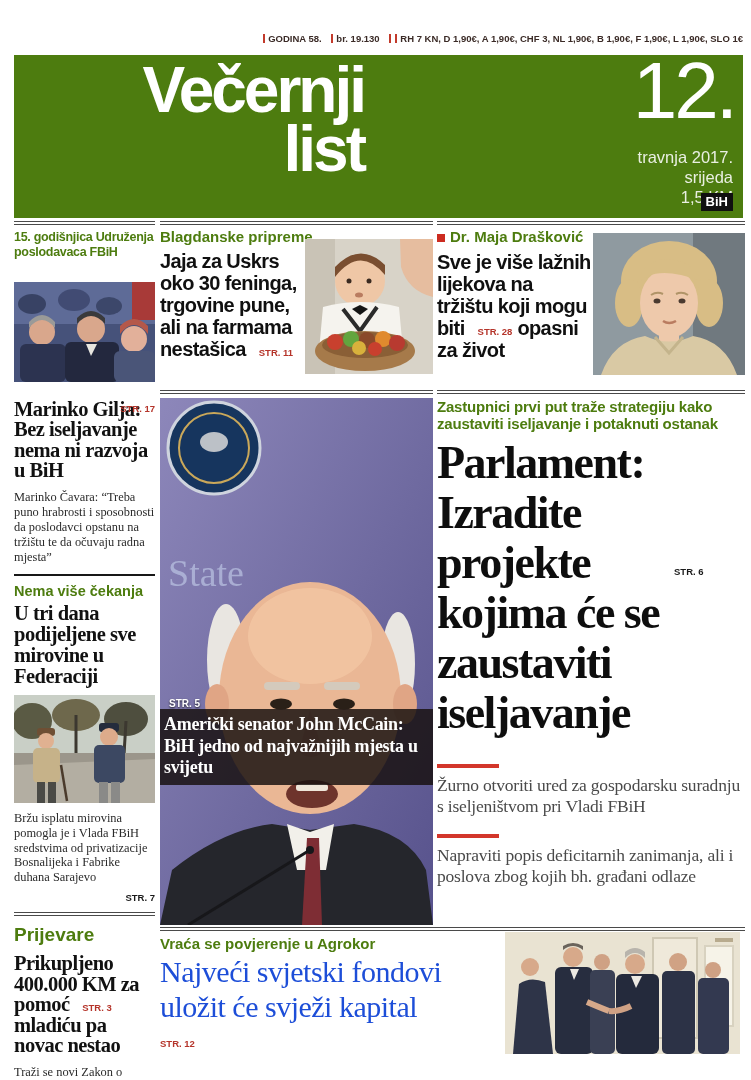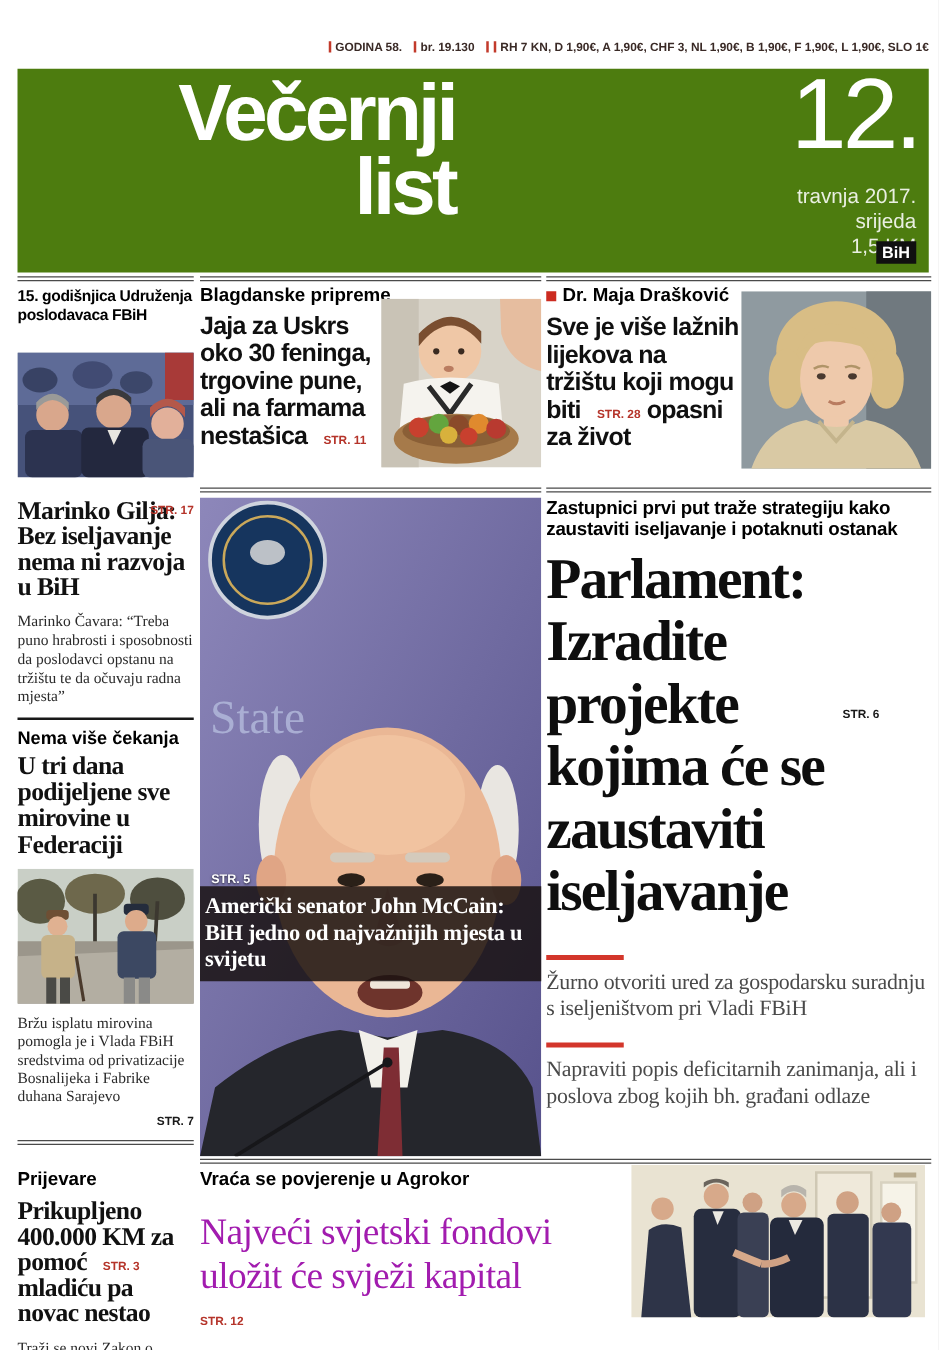--- a/index.html
+++ b/index.html
@@ -19,21 +19,21 @@
           letter-spacing:-3px;line-height:1;}
   .mh-dateblock{position:absolute;right:10px;top:92px;text-align:right;color:rgba(255,255,255,.88);
                 font-size:16.5px;line-height:1.22;}
   .mh-edition{position:absolute;right:10px;bottom:7px;background:#101010;color:#fff;
               font-weight:bold;font-size:13px;padding:1px 5px 2px;}
   
   .dblrule{position:relative;height:4px;border-top:1px solid #4a4a4a;}
   .dblrule::after{content:"";position:absolute;left:0;right:0;top:2px;border-top:1px solid #4a4a4a;}
   .rule-abs{position:absolute;}
   
-  .kicker{color:#000000;font-weight:bold;}
+  .kicker{color:#4d7c0f;font-weight:bold;}
   .pageref{font-family:"Liberation Sans",sans-serif;font-weight:bold;font-size:9.5px;letter-spacing:0;}
   .pageref.red{color:#b5342a;}
   .pageref.blk{color:#1a1a1a;}
   .pageref.inline{margin-left:8px;white-space:nowrap;}
   
   .col{position:absolute;}
   .serifhead{font-family:"Liberation Serif",serif;font-weight:bold;color:#111;letter-spacing:-0.5px;}
   .body-sm{font-family:"Liberation Serif",serif;font-size:12.4px;line-height:1.2;color:#2a2a2a;}
   
   .tl-kicker{font-size:12.5px;line-height:1.18;letter-spacing:-0.3px;margin-top:5px;}
@@ -41,43 +41,43 @@
   .tm-head{width:146px;font-size:20px;line-height:1.1;font-weight:bold;color:#101010;letter-spacing:-0.6px;margin-top:4px;}
   .tr-head{width:154px;font-size:20px;line-height:1.1;font-weight:bold;color:#101010;letter-spacing:-0.6px;margin-top:5px;}
   .sq{display:inline-block;width:8px;height:8px;background:#cc2b20;margin-right:5px;}
   
   .s1-head{position:relative;font-size:20.5px;line-height:0.99;margin-top:3px;}
   .s1-ref{position:absolute;top:5px;right:0;}
   .lc-body{margin-top:10px;}
   .lc-div{border-top:2px solid #181818;margin-top:9px;}
   .s2-kicker{font-size:14.5px;margin-top:7px;}
   .s2-head{font-size:20.5px;line-height:1.04;margin-top:4px;}
-  .s3-kicker{font-size:15px;margin-top:18px;}
+  .s3-kicker{font-size:19px;margin-top:7px;}
   .s3-head{font-size:20.5px;line-height:1.0;margin-top:7px;}
   .str7{ text-align:right;margin-top:7px;}
   
   .ms-kicker{font-size:15px;line-height:1.16;letter-spacing:-0.2px;}
   .ms-head{font-family:"Liberation Serif",serif;font-weight:bold;color:#0e0e0e;
            font-size:46px;line-height:50px;letter-spacing:-1.5px;margin-top:5px;}
   .bullet{margin-top:0;}
   .bullet .bar{width:62px;height:4px;background:#d3362b;}
   .bullet p{margin:7px 0 0;font-family:"Liberation Serif",serif;font-size:17.5px;line-height:1.2;
             color:#4a4a4a;letter-spacing:-0.2px;}
   
   .mainphoto{position:absolute;left:160px;top:398px;width:273px;height:397px;}
   .mainphoto svg{display:block;}
   .cap-ref{position:absolute;left:9px;bottom:86px;color:#fff;font-weight:bold;font-size:10px;
            text-shadow:0 1px 2px rgba(0,0,0,.8);}
   .capband{position:absolute;left:0;right:0;bottom:10px;background:rgba(24,17,15,.84);
            color:#fff;text-align:left;font-family:"Liberation Serif",serif;font-weight:bold;
            font-size:18px;line-height:1.18;padding:5px 4px 7px;letter-spacing:-0.3px;}
   
   .bt-kicker{font-size:15px;}
-  .bt-head{font-family:"Liberation Serif",serif;font-weight:normal;color:#a21caf;
-           font-size:30px;line-height:1.15;letter-spacing:-0.5px;margin-top:17px;}
+  .bt-head{font-family:"Liberation Serif",serif;font-weight:normal;color:#1d4ed8;
+           font-size:30px;line-height:1.15;letter-spacing:-0.5px;margin-top:3px;}
   .photo-frame svg{display:block;}
 </style>
 </head>
 <body>
 
 <div class="page">
 
   <div class="infoline">
     <span class="bar first"></span><span>GODINA 58.</span>
     <span class="bar"></span><span>br. 19.130</span>

